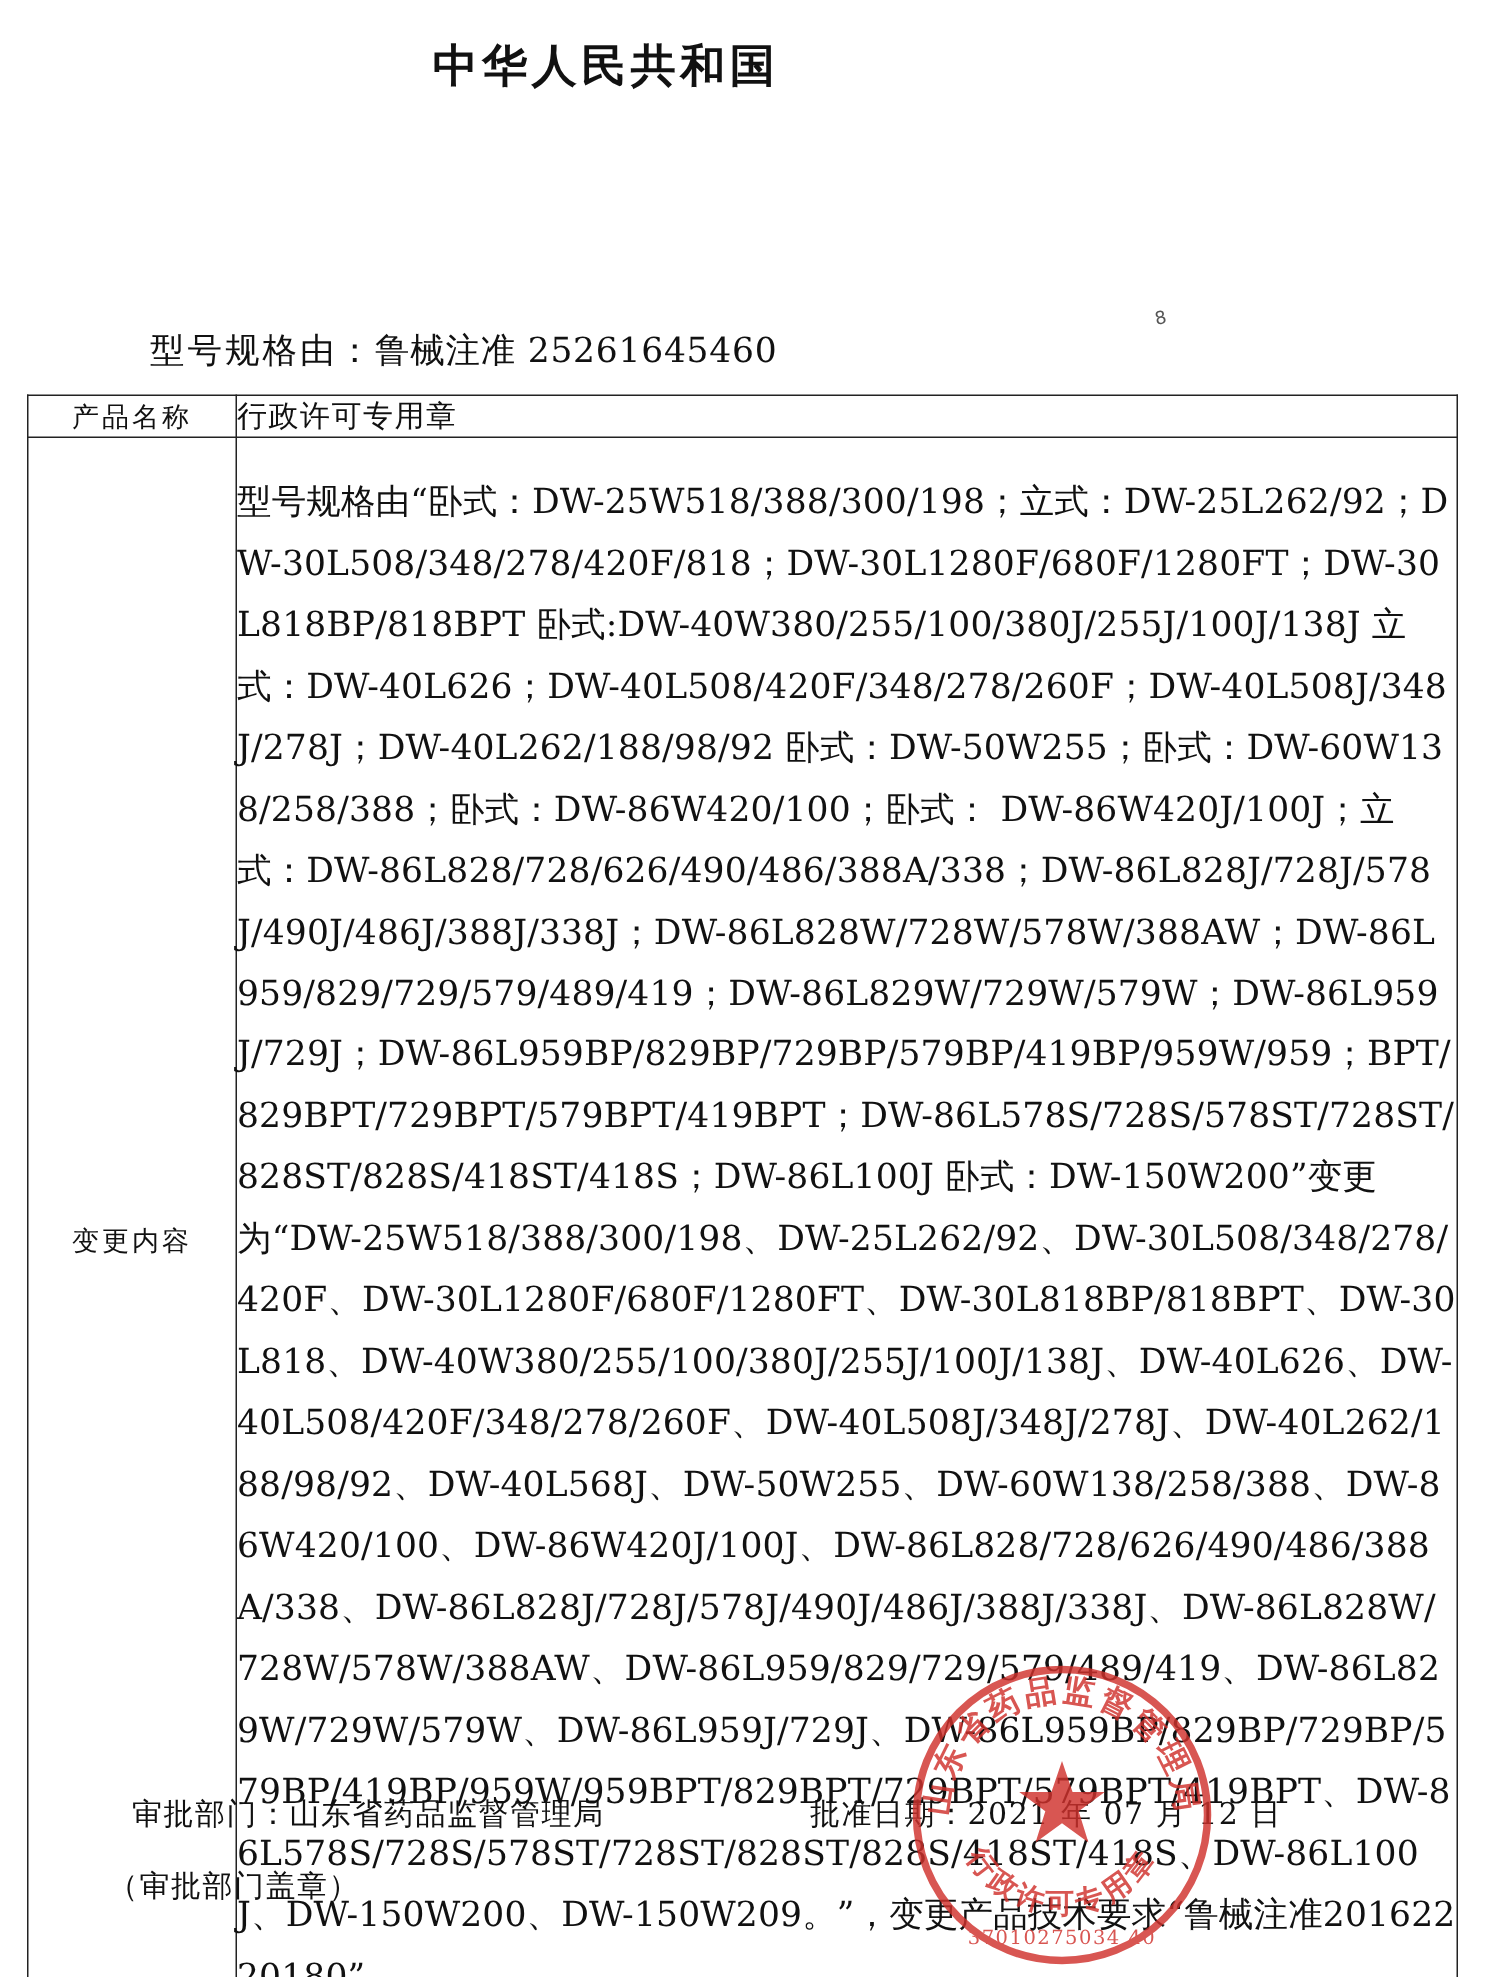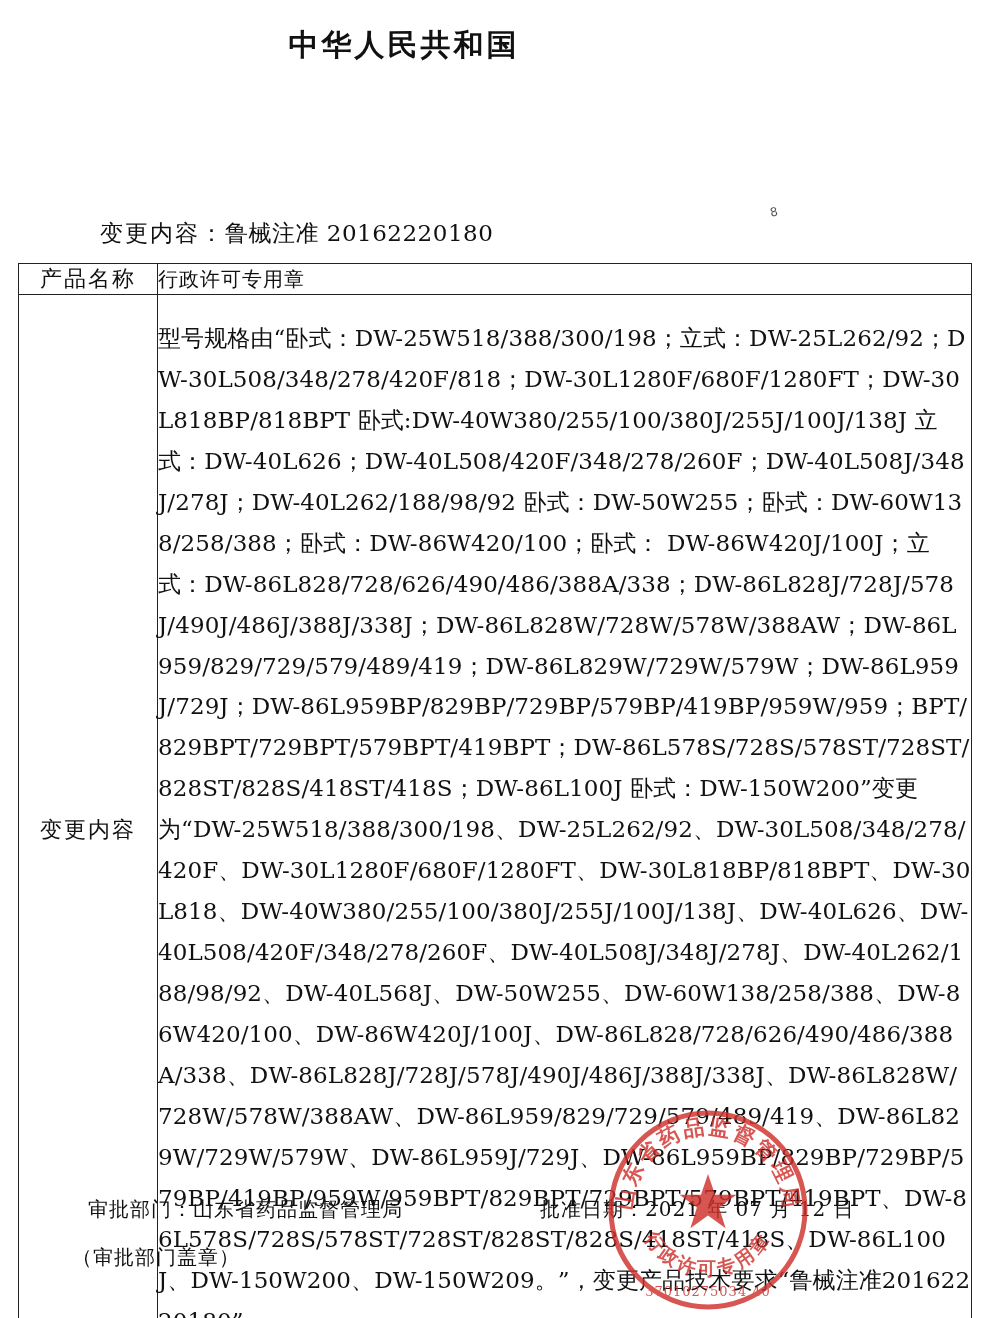--- a/index.html
+++ b/index.html
@@ -58,21 +58,21 @@
     table-layout: fixed;
   }
   table.doc td {
     border: 1.5px solid #222;
     vertical-align: middle;
     padding: 0;
   }
   td.label-cell {
     width: 138px;
     text-align: center;
-    font-size: 22px;
+    font-size: 18px;
     letter-spacing: 2px;
     font-family: Liberation Serif, serif;
     padding: 6px 2px;
   }
   td.value-cell {
     padding: 9px 12px 9px 14px;
     font-size: 20px;
     font-family: "DejaVu Serif", "Liberation Serif", serif;
   }
   .product-name {
@@ -150,21 +150,21 @@
 
 <div class="page">
 
   <div class="title-block">
     <div class="title-line">中华人民共和国</div>
   </div>
 
   <div class="pencil-mark">8</div>
 
   <div class="reg-no">
-    <span class="label">变更内容：</span><span class="value">鲁械注准 20162220180</span>
+    <span class="label">型号规格由：</span><span class="value">鲁械注准 25261645460</span>
   </div>
 
   <table class="doc">
     <tbody>
         <tr>
       <td class="label-cell">产品名称</td>
       <td class="value-cell product-name">行政许可专用章</td>
     </tr>
     <tr>
       <td class="label-cell">变更内容</td>

